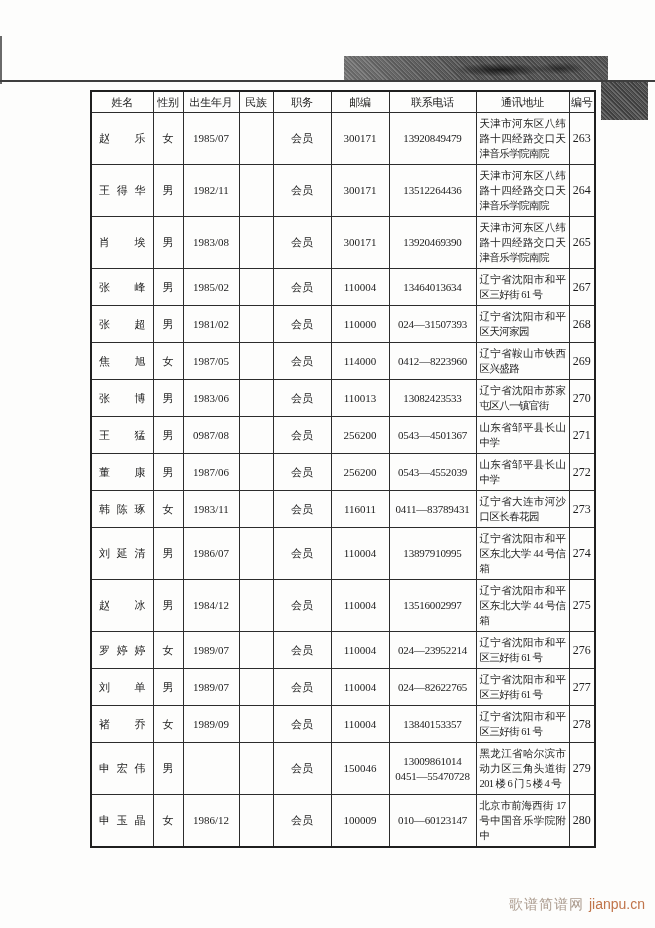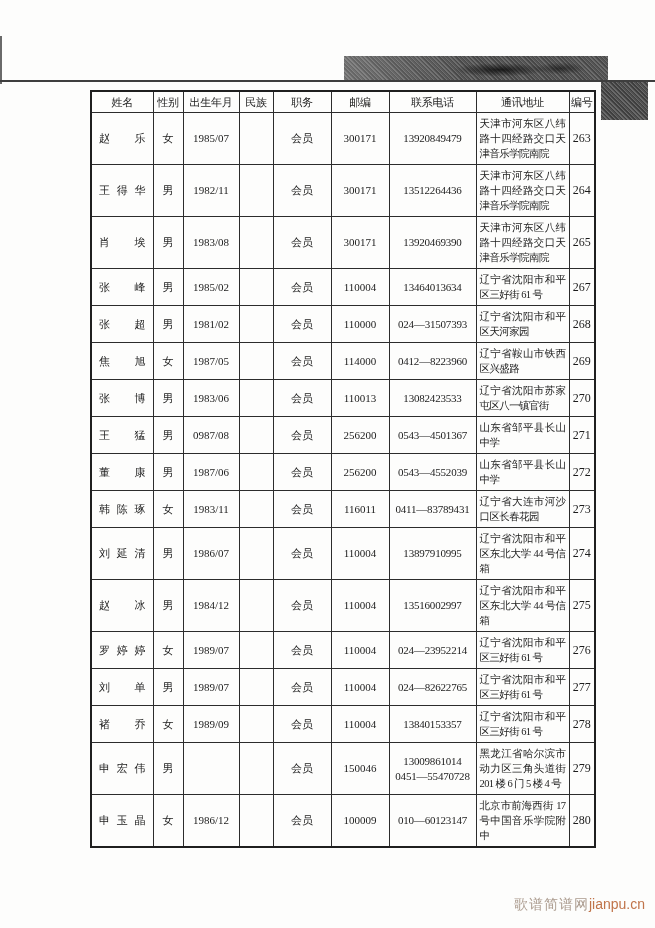--- a/index.html
+++ b/index.html
@@ -52,21 +52,21 @@
     text-align:justify;font-size:10.5px;letter-spacing:-.6px;
     padding:3px 3px;line-height:15px;margin-top:9px;
   }
   td.c-no{text-align:center;font-size:12px;padding:3px 0;}
   
   .watermark{
     position:absolute;right:10px;top:896px;
     font-family:"Liberation Sans","DejaVu Sans",sans-serif;
     font-size:14px;letter-spacing:1px;color:#ab9b8e;white-space:nowrap;
   }
-  .watermark .url{color:#c0744a;letter-spacing:0;}
+  .watermark .url{color:#c0744a;margin-left:5px;letter-spacing:0;}
 </style>
 </head>
 <body>
 
 <div class="page">
 
   <div class="left-edge-mark"></div>
   <div class="banner"></div>
   <div class="top-rule"></div>
   <div class="corner-block"></div>

